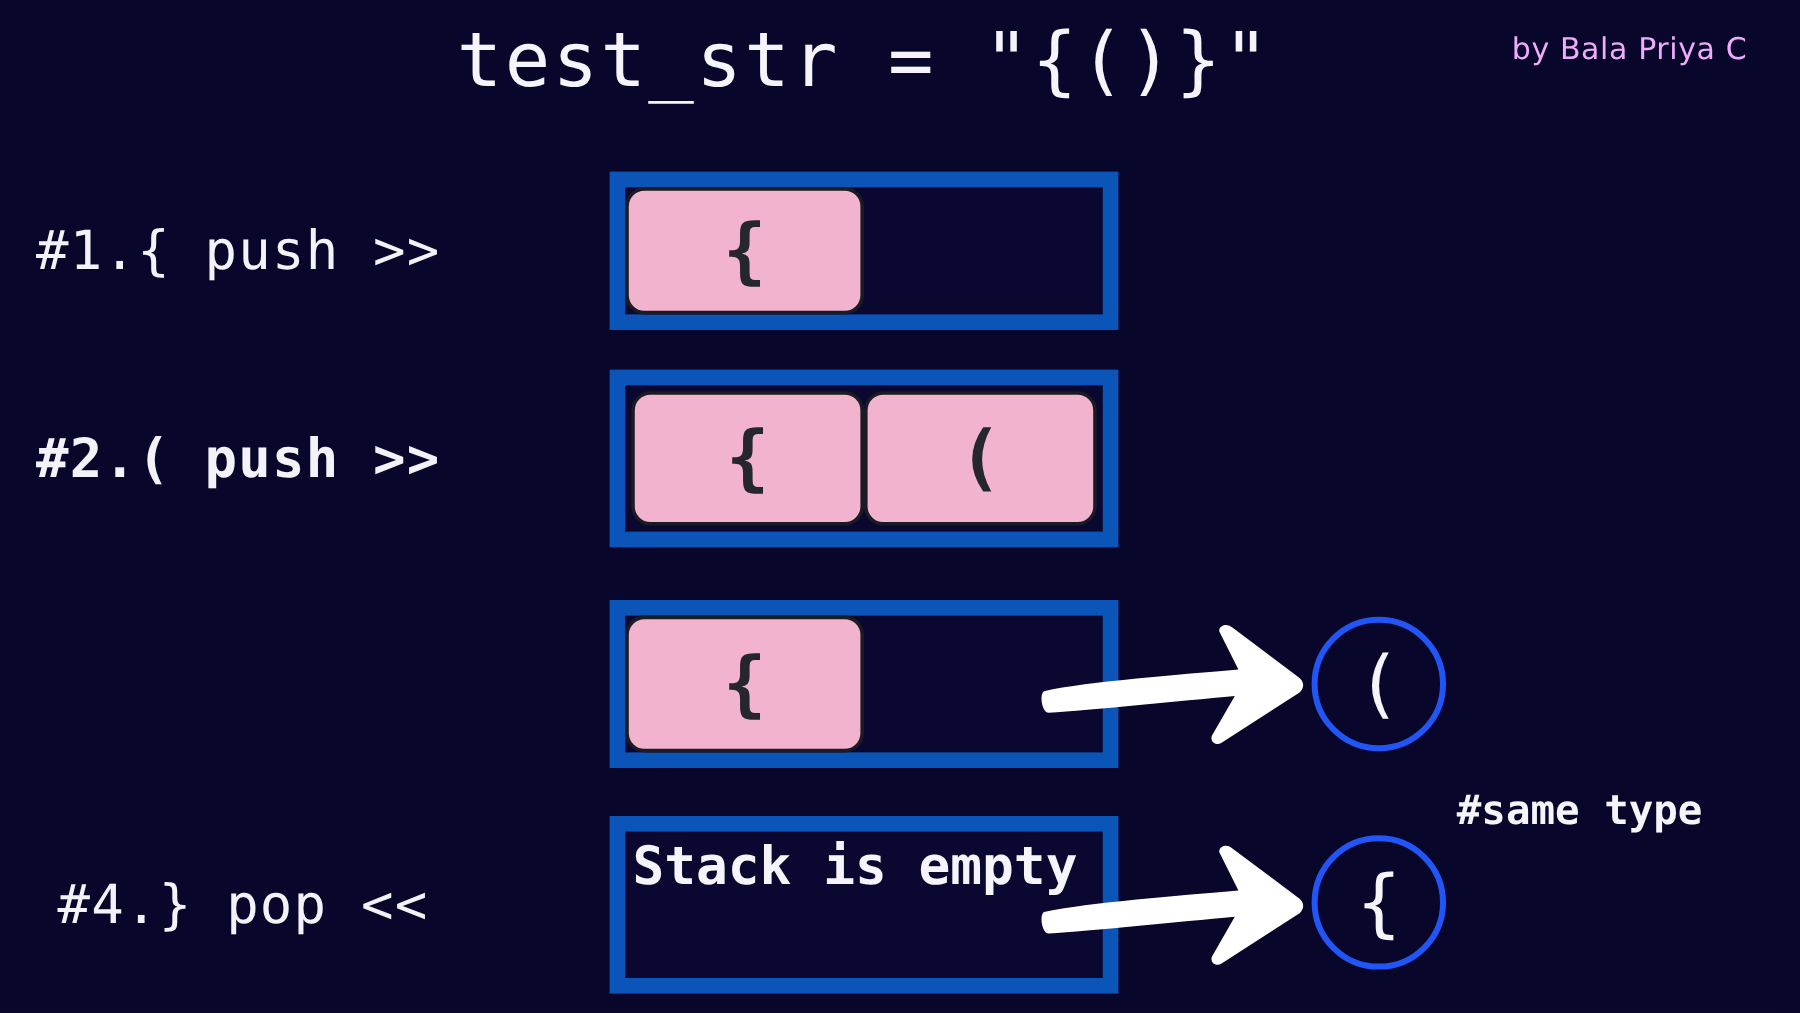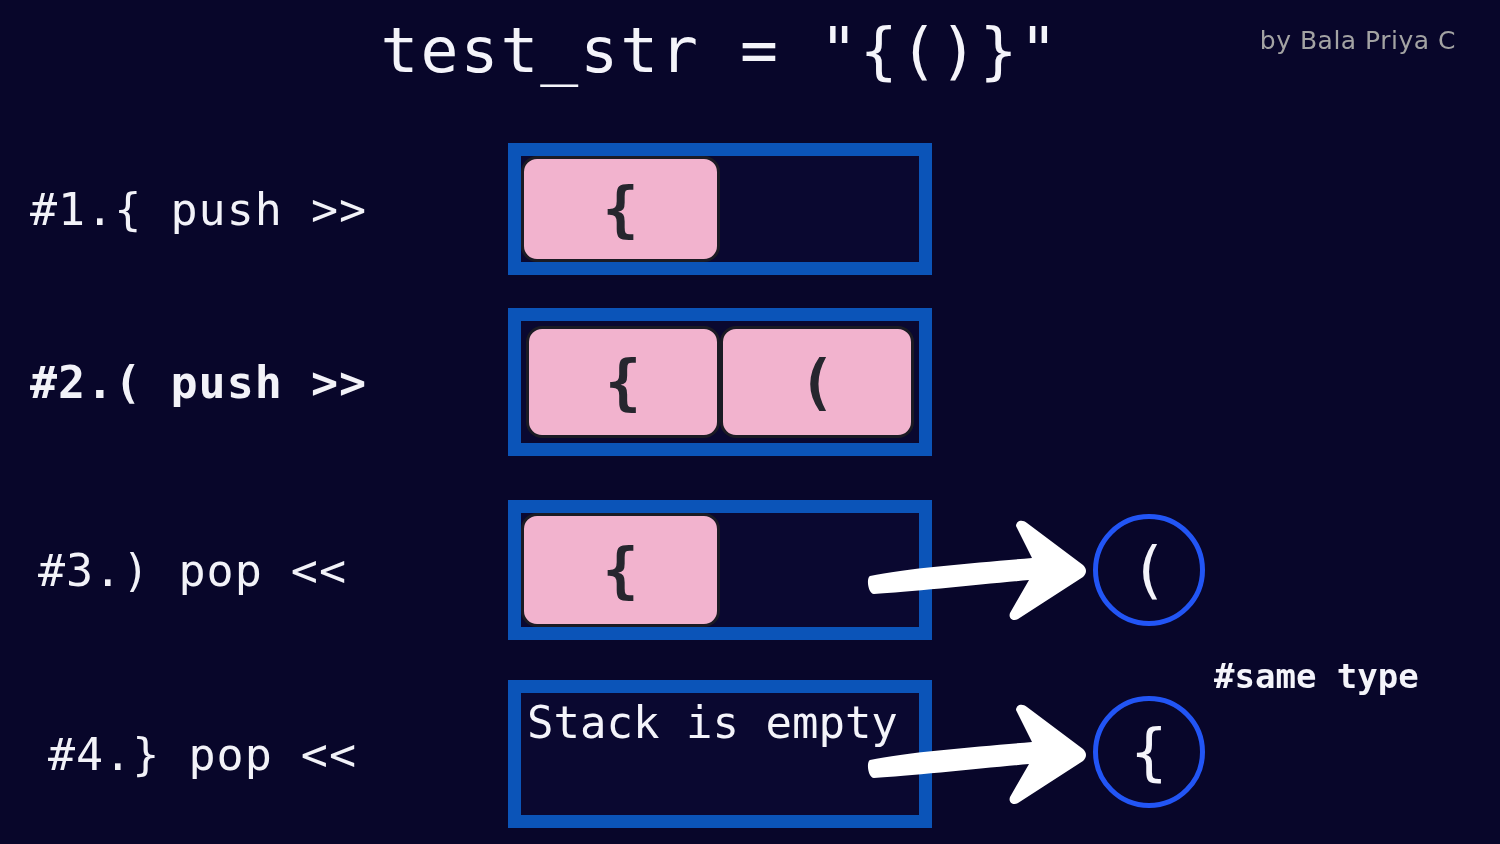--- a/index.html
+++ b/index.html
@@ -25,21 +25,21 @@
     color: #f4f4fa;
     font-family: "DejaVu Sans Mono", monospace;
     font-size: 63px;
     letter-spacing: 2px;
     white-space: pre;
   }
   #byline {
     position: absolute;
     right: 44px;
     top: 26px;
-    color: #a3a3a3;
+    color: #f0abfc;
     font-family: "DejaVu Sans", sans-serif;
     font-size: 25px;
     letter-spacing: 0.5px;
     white-space: pre;
   }
 
   
   .row {
     position: absolute;
     left: 0;
@@ -151,21 +151,20 @@
 
 <div class="row" style="top:308px;height:148px;">
   <div class="row-label" style="left:30px;font-weight:bold;">#2.( push &gt;&gt;</div>
   <div class="stack pad" style="top:0;height:148px;">
     <div class="tile">{</div>
     <div class="tile">(</div>
   </div>
 </div>
 
 <div class="row" style="top:500px;height:140px;">
-  <div class="row-label" style="left:38px;">#3.) pop &lt;&lt;</div>
   <div class="stack" style="top:0;height:140px;">
     <div class="tile">{</div>
   </div>
 
   <div class="arrow" style="top:18px;">
     <svg viewBox="0 0 222 104" width="222" height="104" xmlns="http://www.w3.org/2000/svg">
       <path d="M4 58 C 40 50, 120 44, 166 40 L 150 8 C 150 3, 156 1, 161 5
                L 217 47 C 221 51, 221 55, 217 59 L 152 101 C 147 104, 142 100, 144 95
                L 163 62 C 118 66, 42 74, 8 76 C 2 76, 0 60, 4 58 Z" fill="#ffffff"></path>
     </svg>
@@ -175,21 +174,21 @@
 
   <div class="note" style="top:24px;">
     <div>#same type</div>
     <div>as )</div>
   </div>
 </div>
 
 <div class="row" style="top:680px;height:148px;">
   <div class="row-label" style="left:48px;">#4.} pop &lt;&lt;</div>
 
-  <div class="stack msgbox" style="top:0;height:148px;">
+  <div class="stack msgbox" style="top:0;height:148px;font-weight:bold;">
     <div class="msg-line l1">Stack is empty</div>
   </div>
 
   <div class="arrow" style="top:22px;">
     <svg viewBox="0 0 222 104" width="222" height="104" xmlns="http://www.w3.org/2000/svg">
       <path d="M4 58 C 40 50, 120 44, 166 40 L 150 8 C 150 3, 156 1, 161 5
                L 217 47 C 221 51, 221 55, 217 59 L 152 101 C 147 104, 142 100, 144 95
                L 163 62 C 118 66, 42 74, 8 76 C 2 76, 0 60, 4 58 Z" fill="#ffffff"></path>
     </svg>
   </div>

